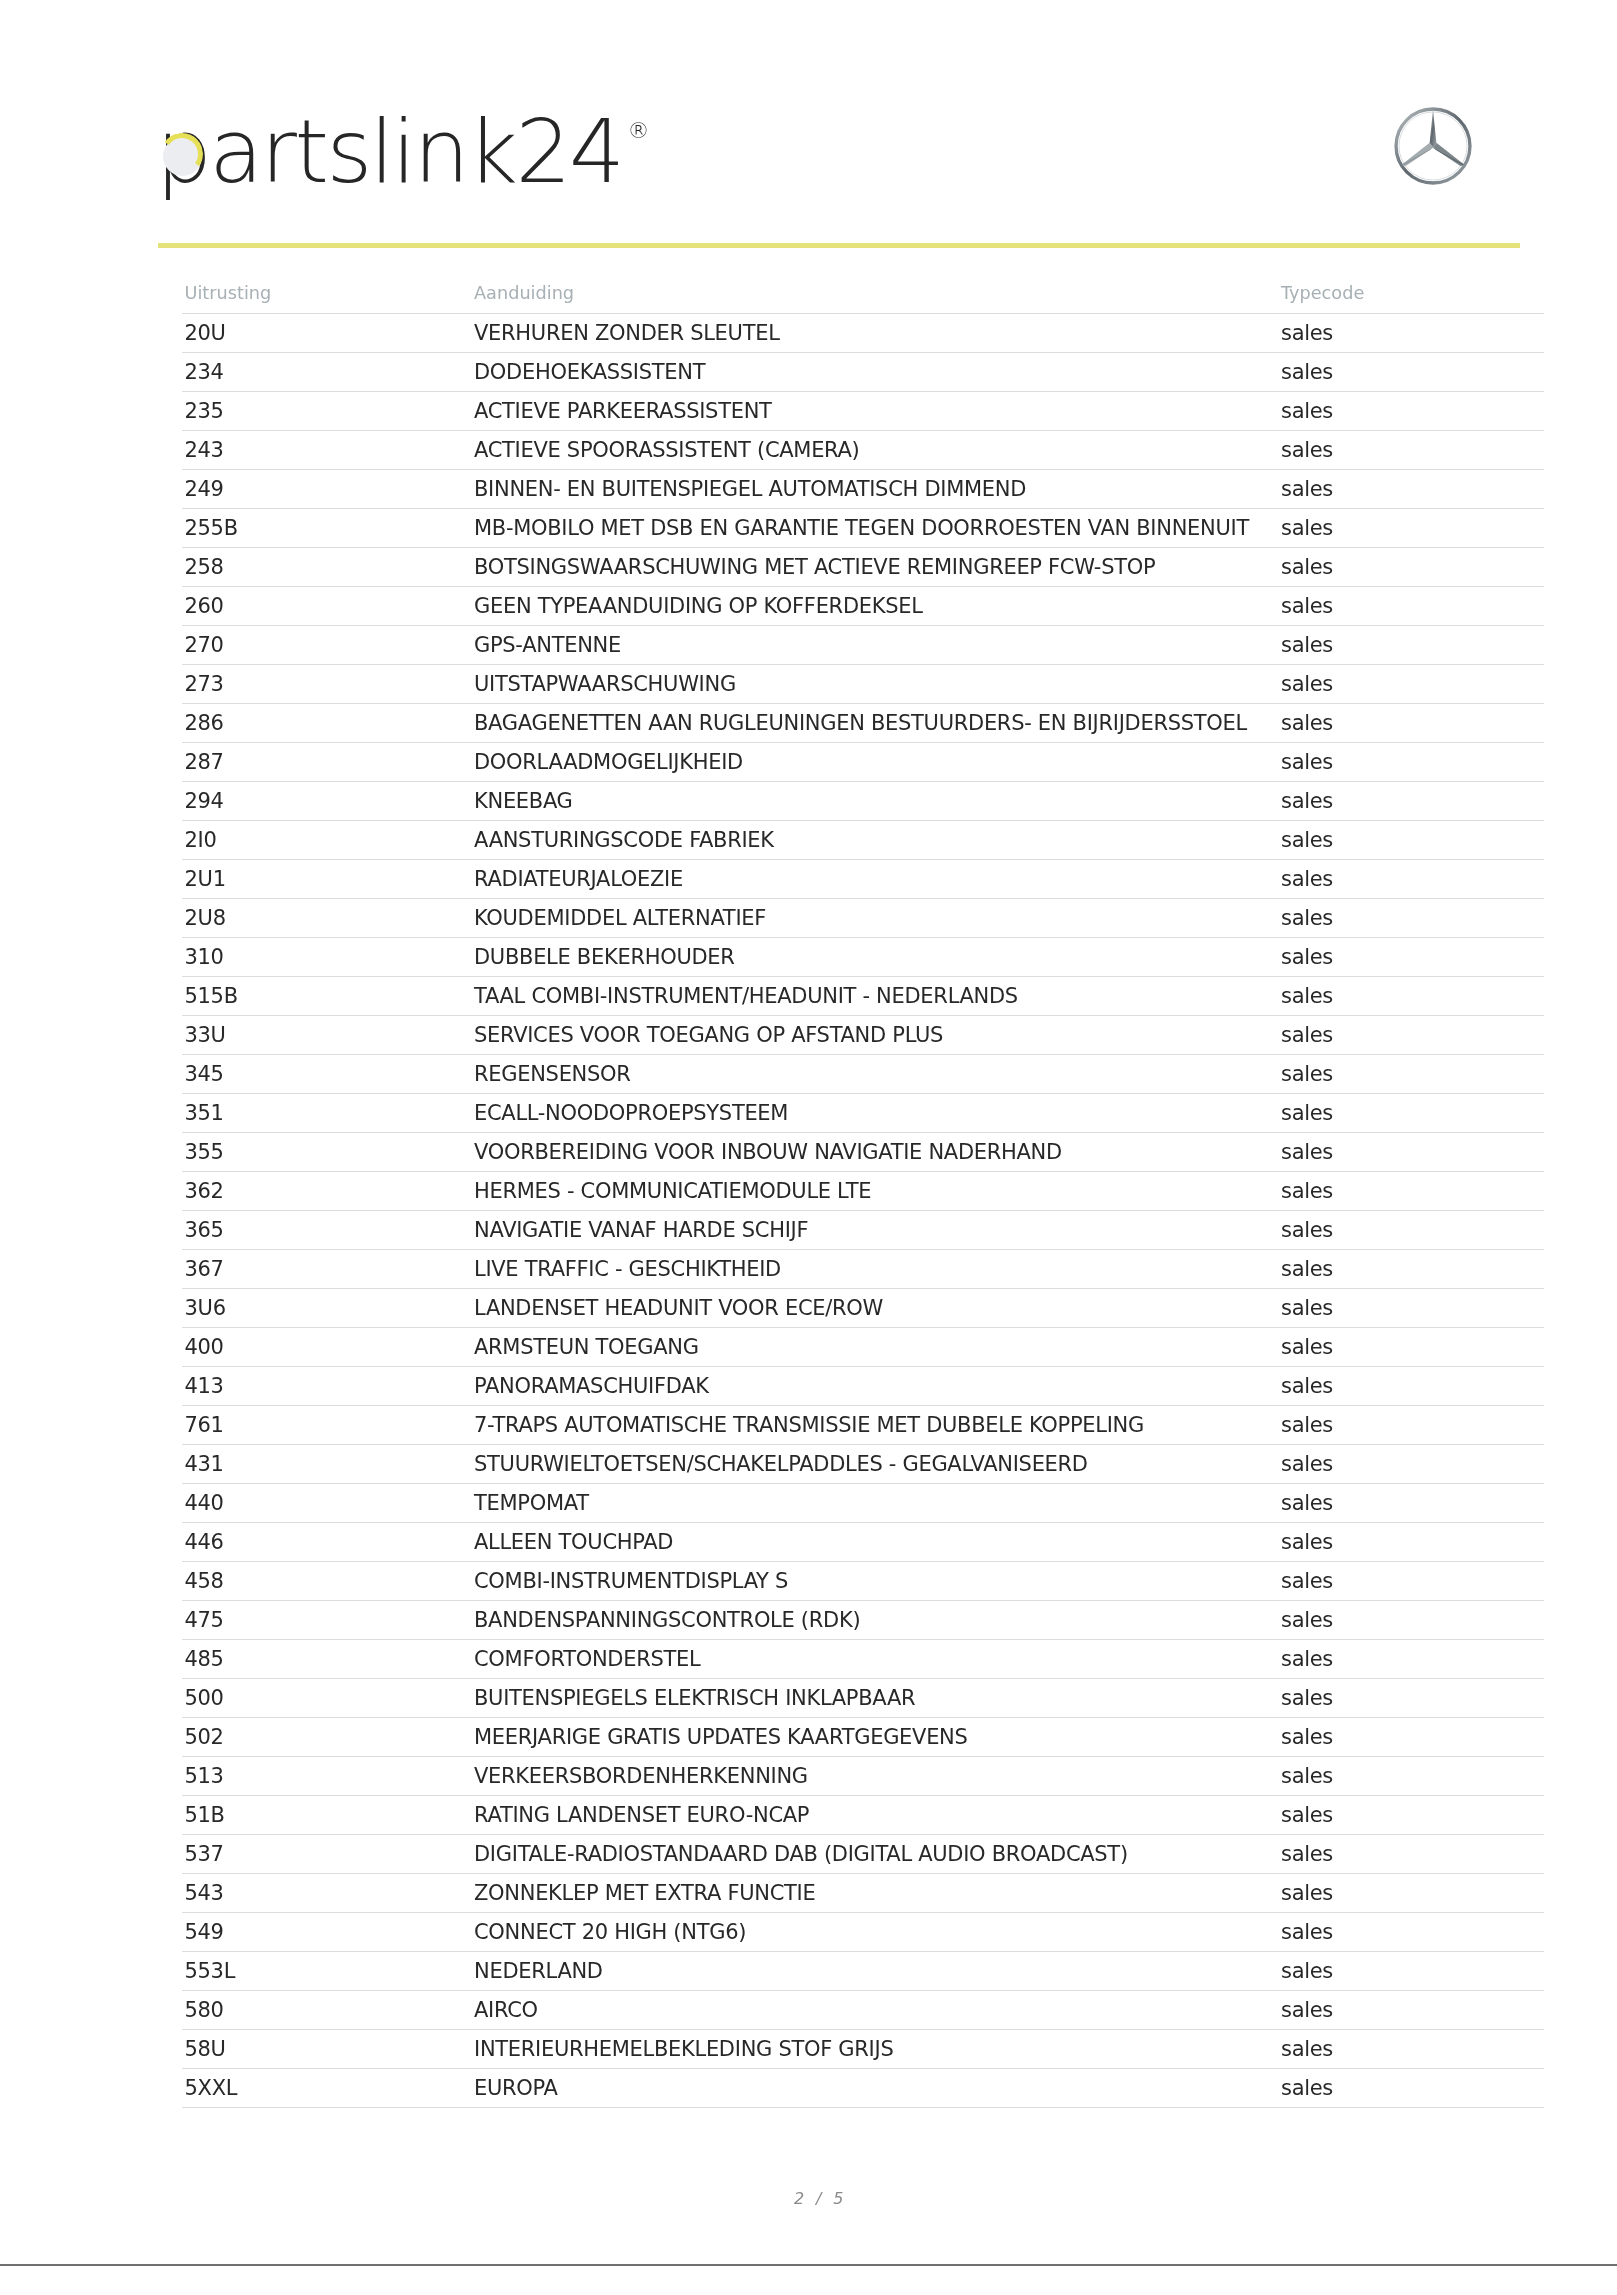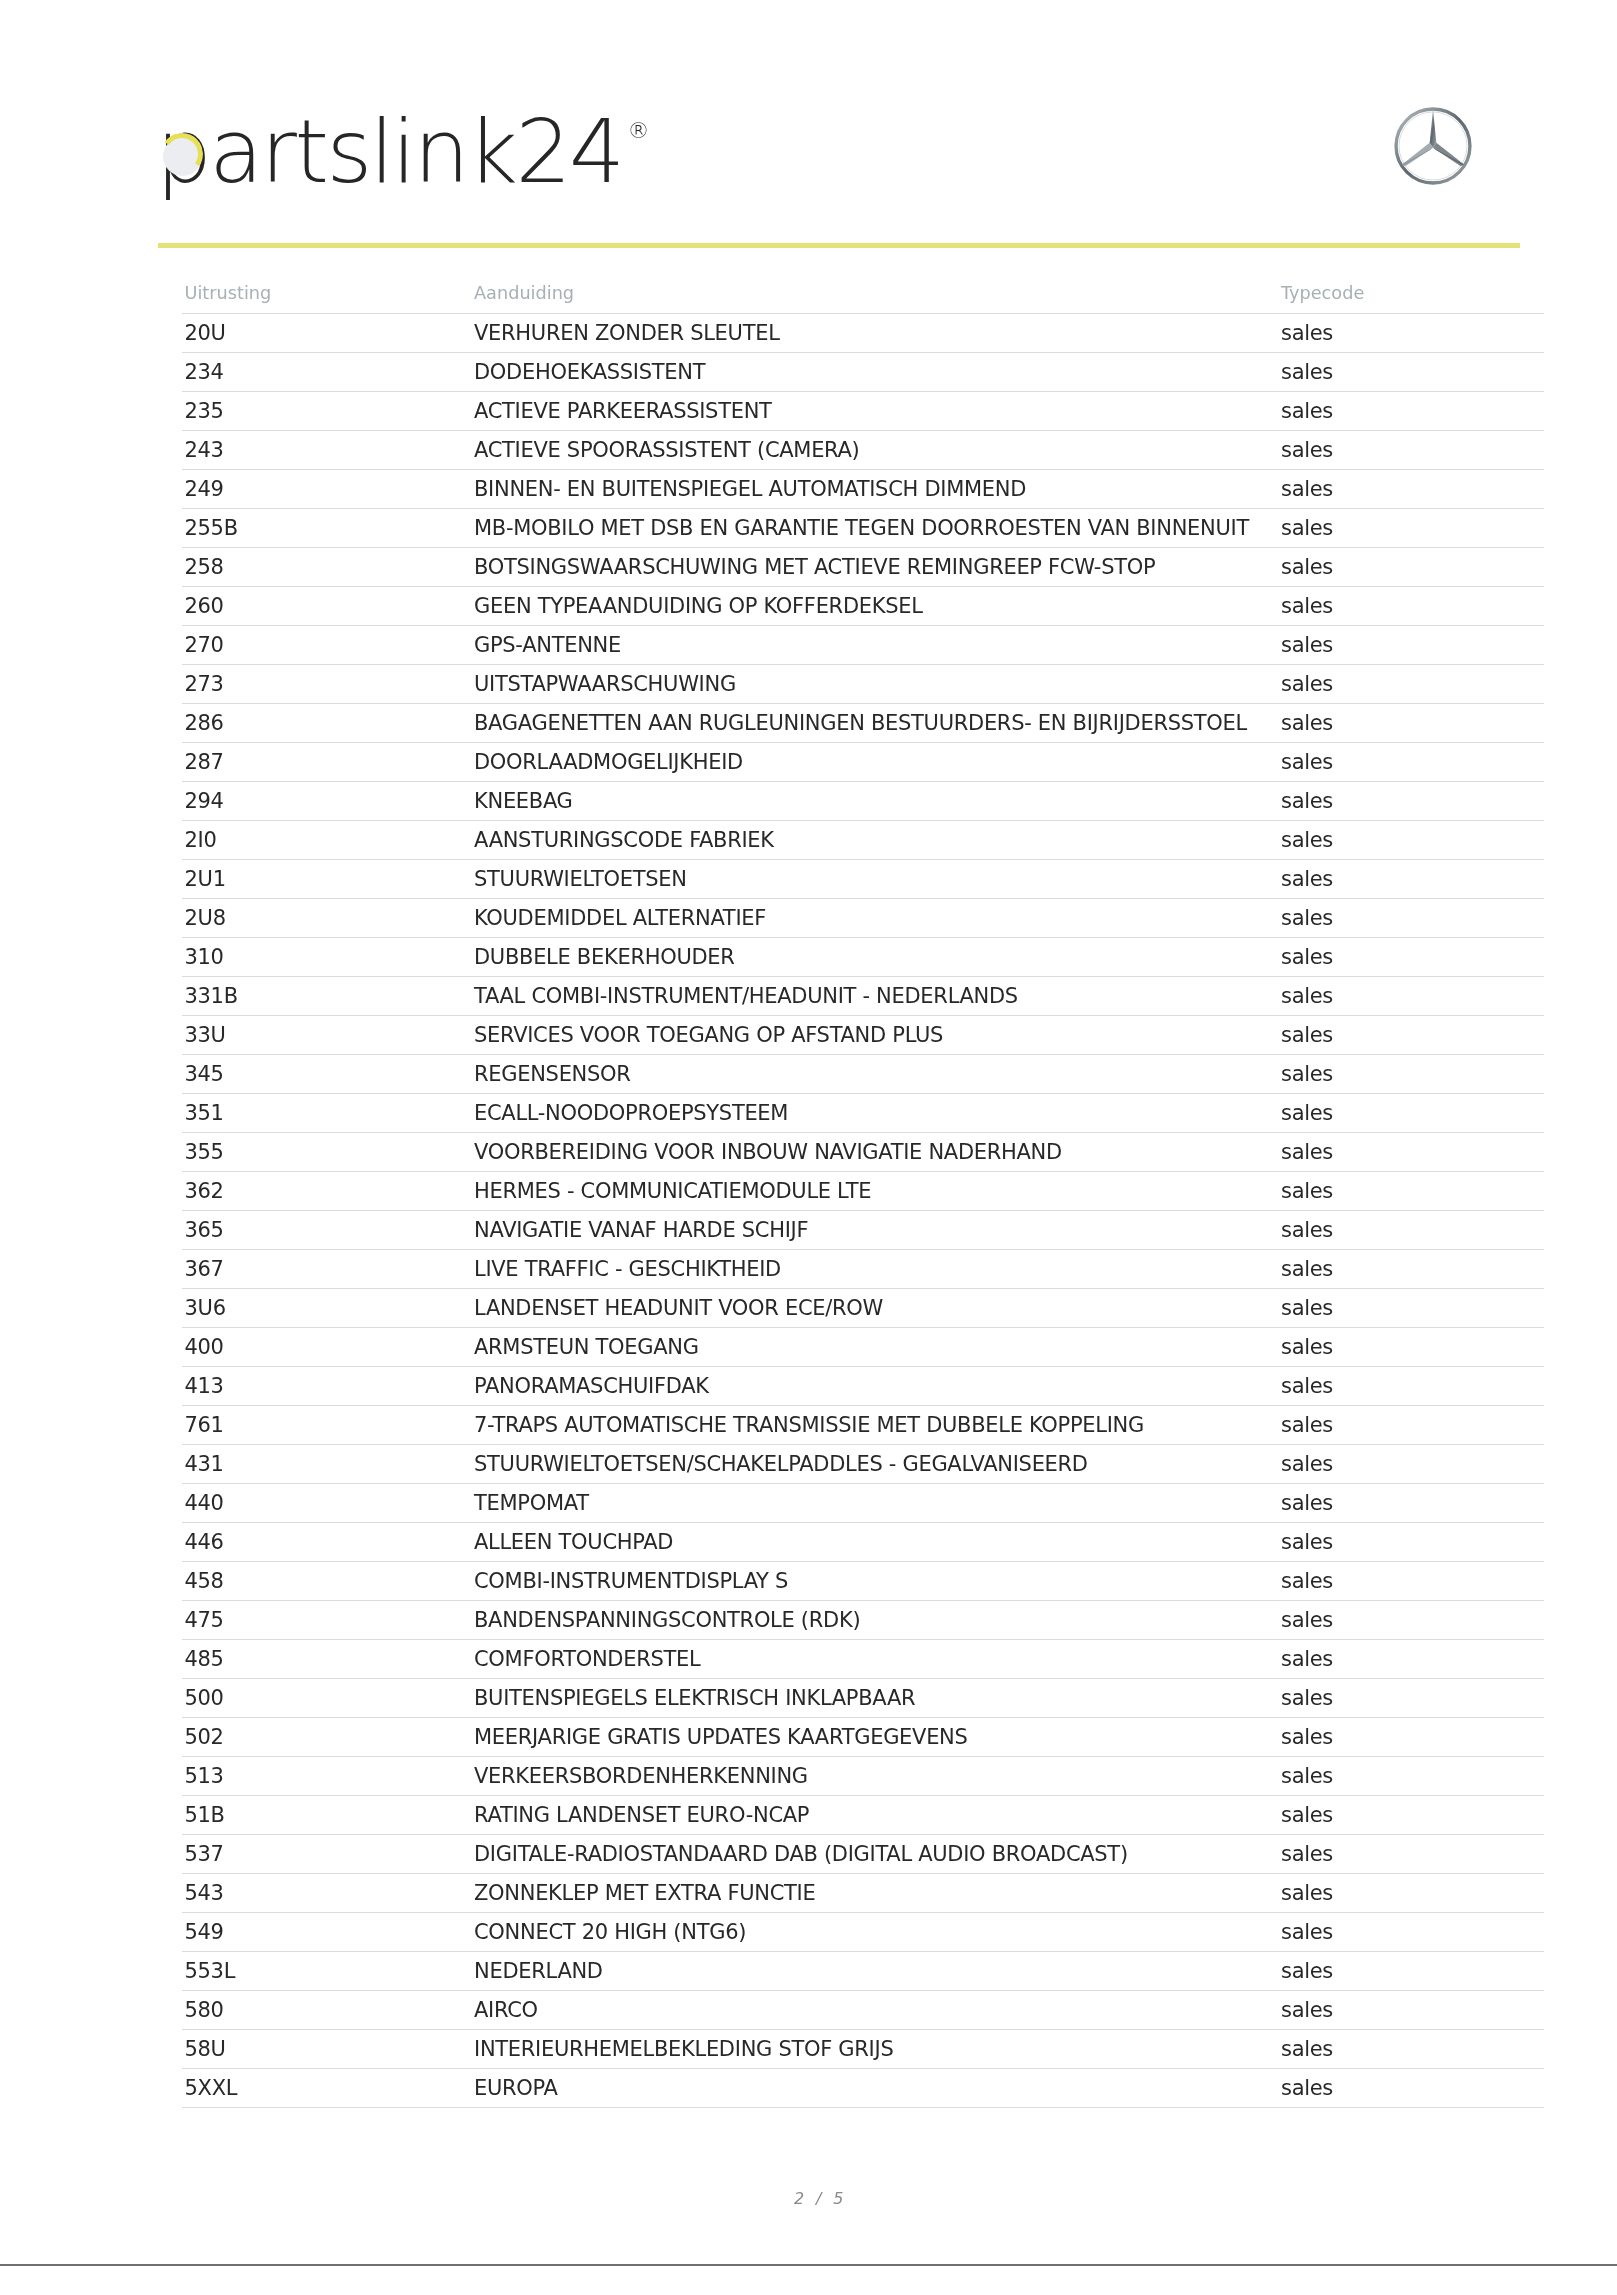--- a/index.html
+++ b/index.html
@@ -123,35 +123,35 @@
         <span class="c2">KNEEBAG</span>
         <span class="c3">sales</span>
       </div>
       <div class="row">
         <span class="c1">2I0</span>
         <span class="c2">AANSTURINGSCODE FABRIEK</span>
         <span class="c3">sales</span>
       </div>
       <div class="row">
         <span class="c1">2U1</span>
-        <span class="c2">STUURWIELTOETSEN</span>
+        <span class="c2">RADIATEURJALOEZIE</span>
         <span class="c3">sales</span>
       </div>
       <div class="row">
         <span class="c1">2U8</span>
         <span class="c2">KOUDEMIDDEL ALTERNATIEF</span>
         <span class="c3">sales</span>
       </div>
       <div class="row">
         <span class="c1">310</span>
         <span class="c2">DUBBELE BEKERHOUDER</span>
         <span class="c3">sales</span>
       </div>
       <div class="row">
-        <span class="c1">331B</span>
+        <span class="c1">515B</span>
         <span class="c2">TAAL COMBI-INSTRUMENT/HEADUNIT - NEDERLANDS</span>
         <span class="c3">sales</span>
       </div>
       <div class="row">
         <span class="c1">33U</span>
         <span class="c2">SERVICES VOOR TOEGANG OP AFSTAND PLUS</span>
         <span class="c3">sales</span>
       </div>
       <div class="row">
         <span class="c1">345</span>

